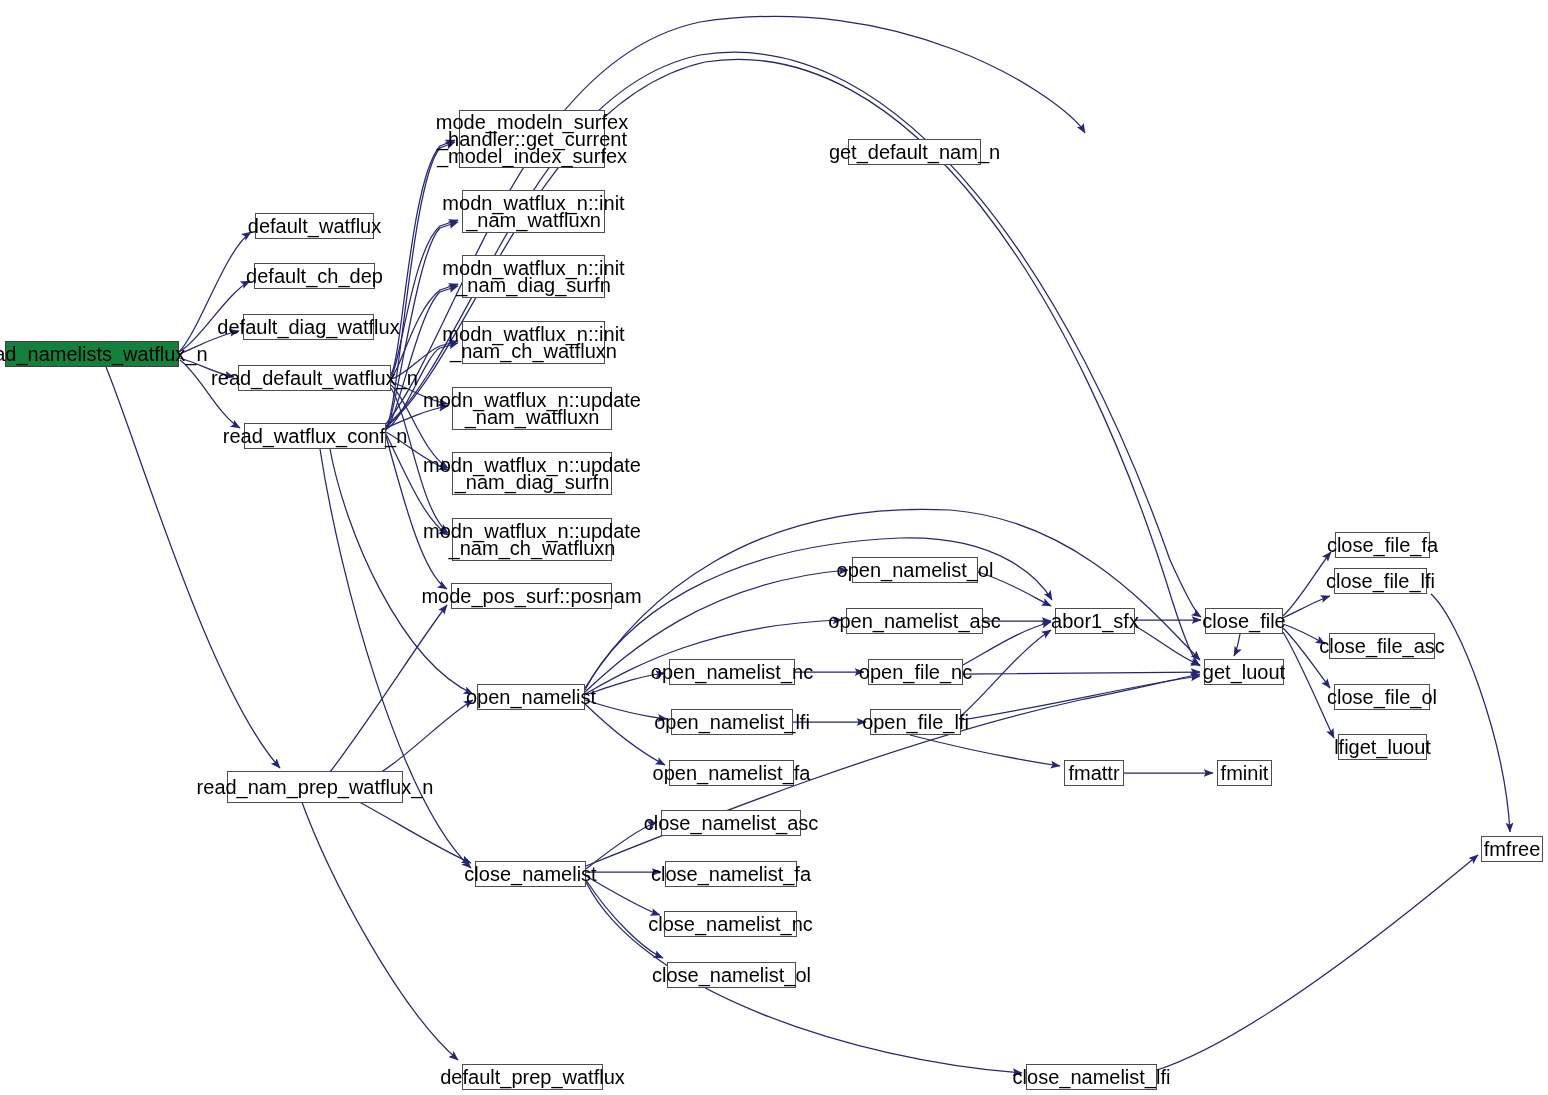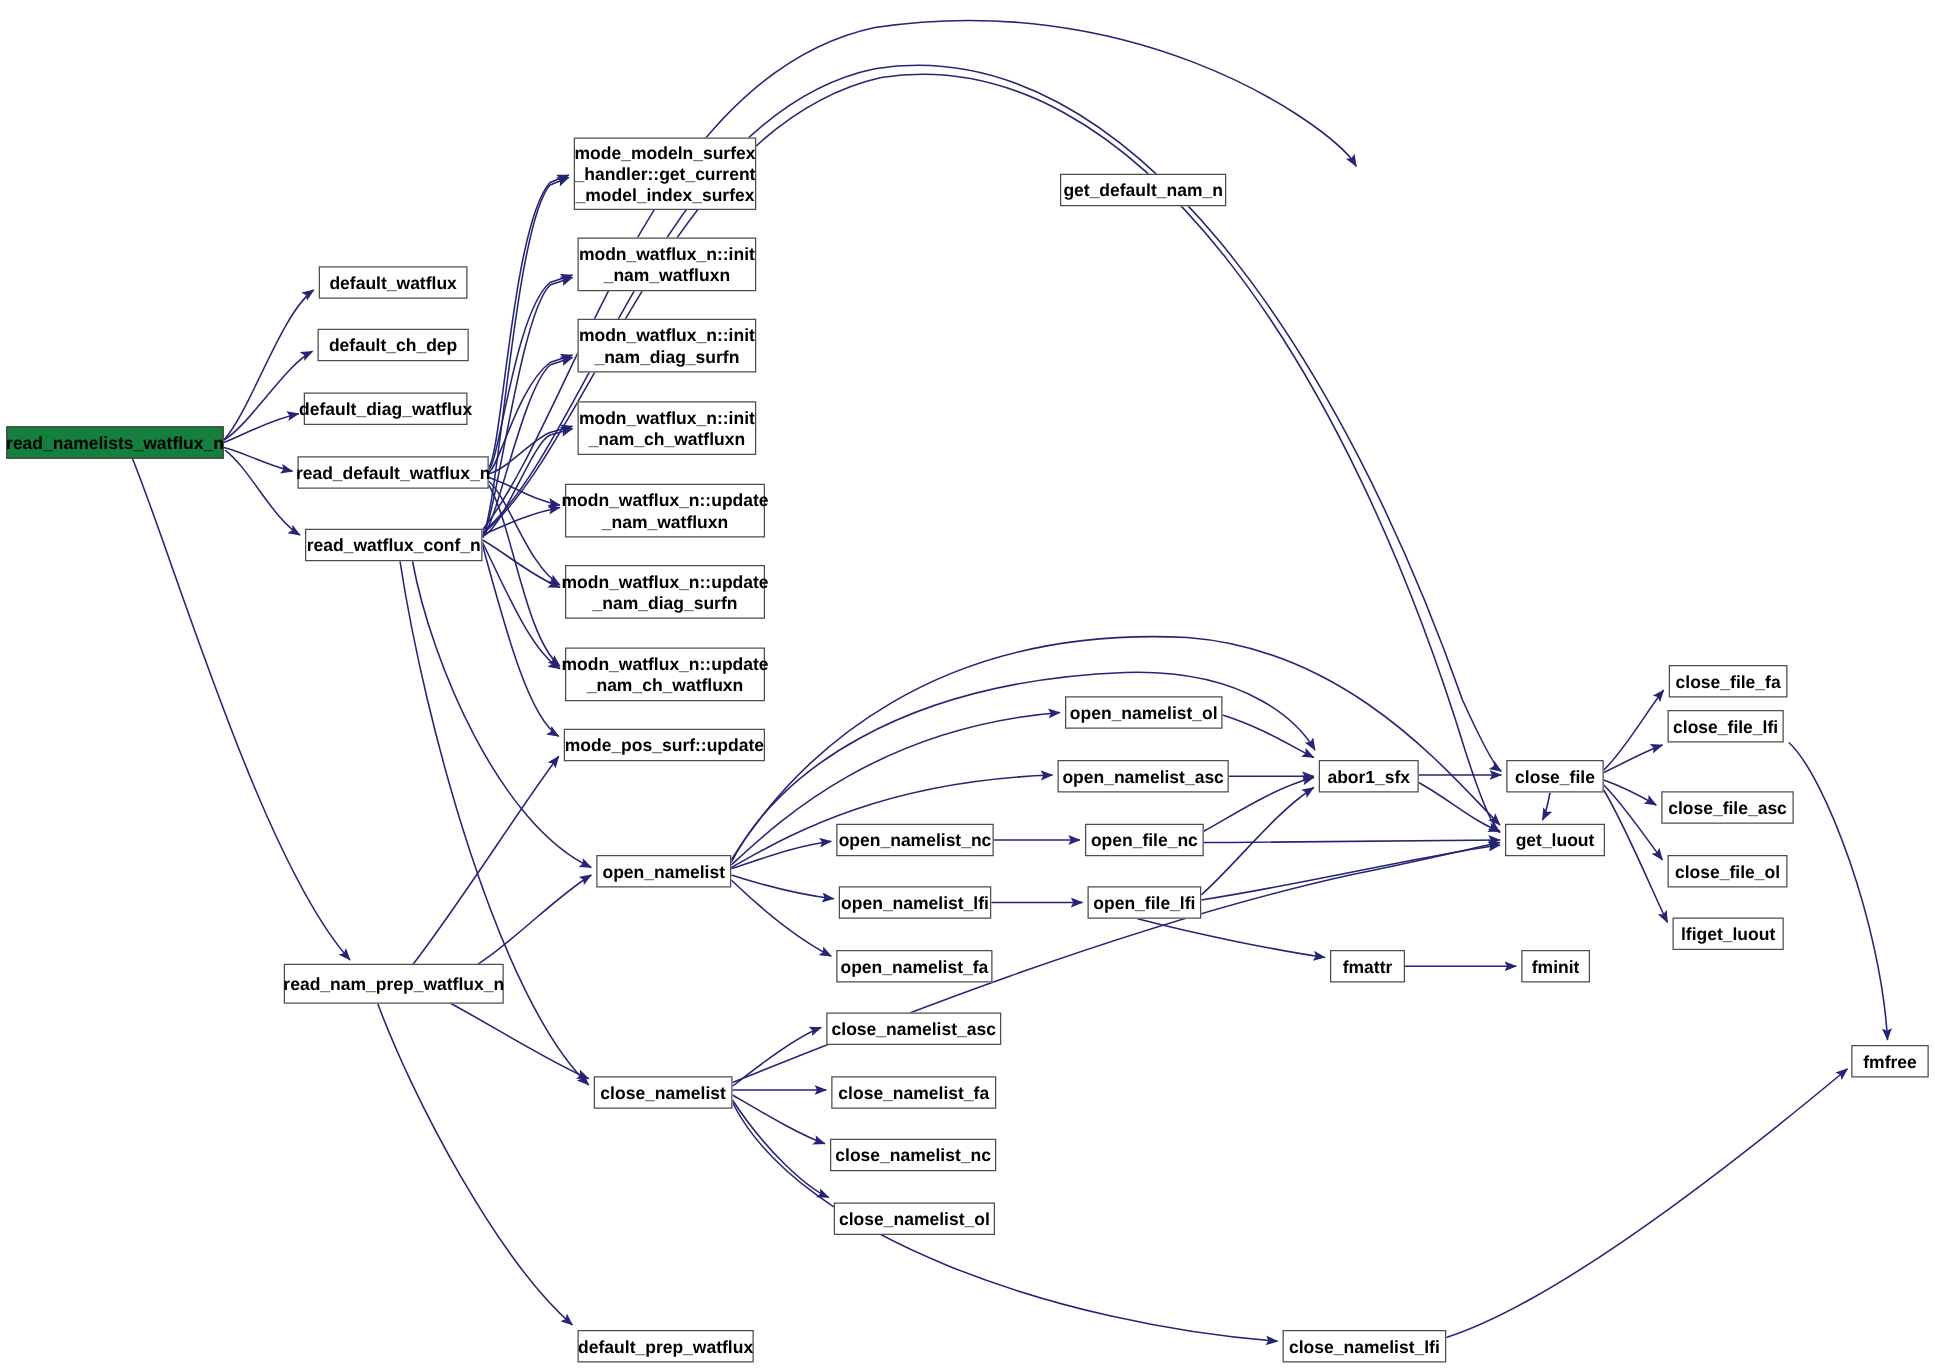--- a/index.html
+++ b/index.html
@@ -27,29 +27,28 @@
     left: 0; top: 0;
     width: 1548px;
     height: 1095px;
   }
   .node {
     position: absolute;
     box-sizing: border-box;
     border: 1px solid #4d4d4d;
     background: #ffffff;
     color: #000000;
-    font-size: 14px;
+    font-size: 20px;
     line-height: 17px;
     text-align: center;
     display: flex;
     align-items: center;
     justify-content: center;
     white-space: pre-line;
     letter-spacing: 0px;
-    font-weight: bold;
   }
   .node.highlight {
     background: #15803d;
     border: 1px solid #404040;
   }
 </style>
 </head>
 <body>
 
 <div id="canvas">
@@ -141,21 +140,21 @@
       <div class="node" style="left: 462px; top: 255px; width: 143px; height: 43px;">modn_watflux_n::init
 _nam_diag_surfn</div>
       <div class="node" style="left: 462px; top: 321px; width: 143px; height: 43px;">modn_watflux_n::init
 _nam_ch_watfluxn</div>
       <div class="node" style="left: 452px; top: 387px; width: 160px; height: 43px;">modn_watflux_n::update
 _nam_watfluxn</div>
       <div class="node" style="left: 452px; top: 452px; width: 160px; height: 43px;">modn_watflux_n::update
 _nam_diag_surfn</div>
       <div class="node" style="left: 452px; top: 518px; width: 160px; height: 43px;">modn_watflux_n::update
 _nam_ch_watfluxn</div>
-      <div class="node" style="left: 451px; top: 583px; width: 161px; height: 26px;">mode_pos_surf::update</div>
+      <div class="node" style="left: 451px; top: 583px; width: 161px; height: 26px;">mode_pos_surf::posnam</div>
       <div class="node" style="left: 477px; top: 684px; width: 108px; height: 26px; text-align: center;">open_namelist</div>
       <div class="node" style="left: 475px; top: 861px; width: 111px; height: 26px;">close_namelist</div>
       <div class="node" style="left: 462px; top: 1064px; width: 141px; height: 26px;">default_prep_watflux</div>
       <div class="node" style="left: 848px; top: 139px; width: 133px; height: 26px;">get_default_nam_n</div>
       <div class="node" style="left: 852px; top: 557px; width: 126px; height: 26px;">open_namelist_ol</div>
       <div class="node" style="left: 846px; top: 608px; width: 137px; height: 26px;">open_namelist_asc</div>
       <div class="node" style="left: 669px; top: 659px; width: 126px; height: 26px;">open_namelist_nc</div>
       <div class="node" style="left: 671px; top: 709px; width: 122px; height: 26px;">open_namelist_lfi</div>
       <div class="node" style="left: 669px; top: 760px; width: 125px; height: 26px;">open_namelist_fa</div>
       <div class="node" style="left: 868px; top: 659px; width: 95px; height: 26px;">open_file_nc</div>

